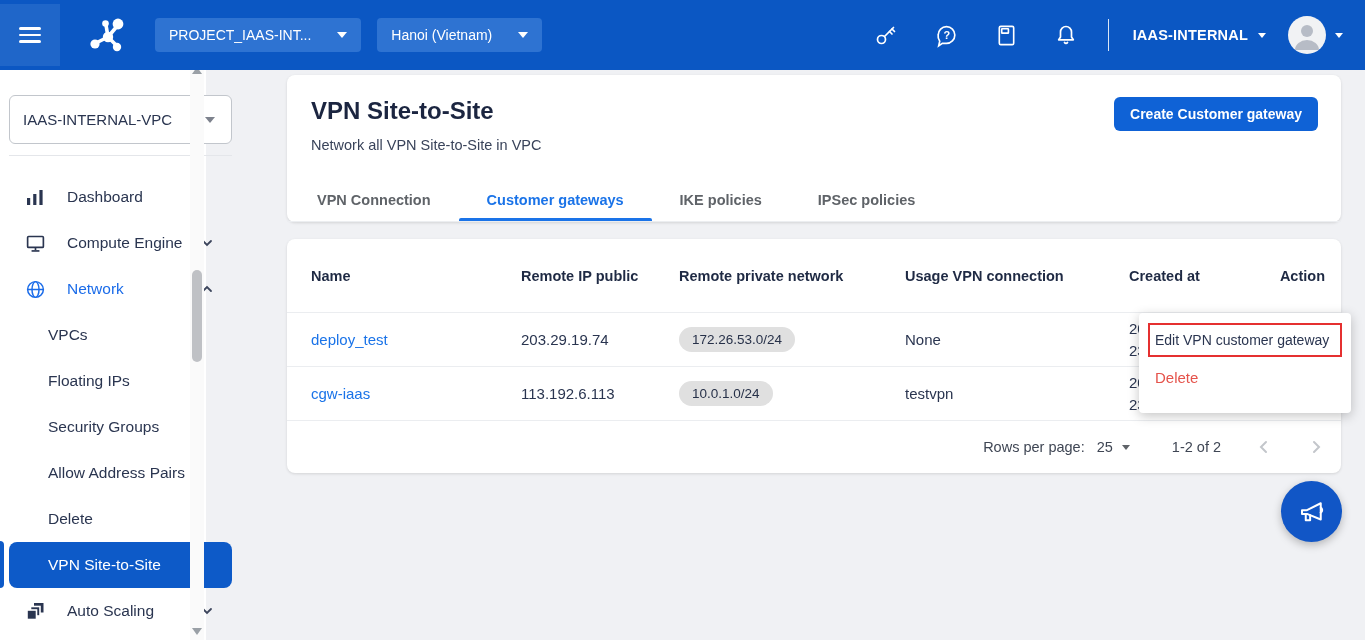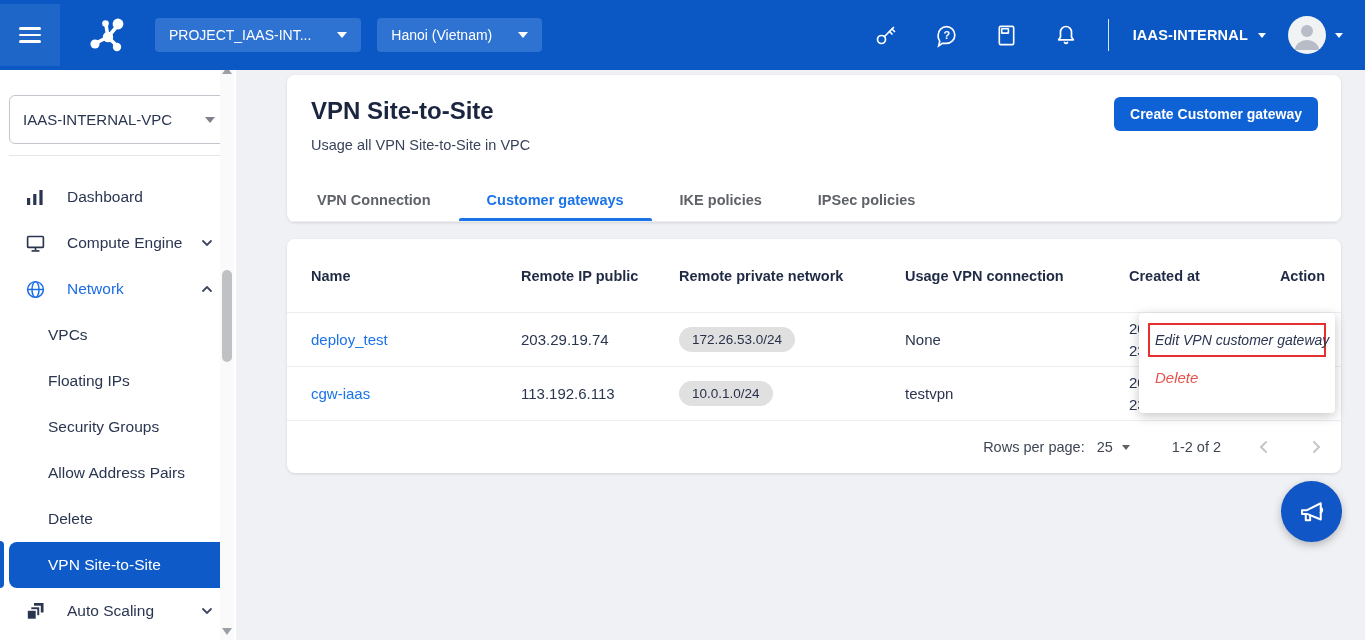--- a/index.html
+++ b/index.html
@@ -42,21 +42,21 @@
     display: flex; align-items: center; gap: 10px; margin-left: 24px;
   }
   .avatar-btn { background: none; border: none; cursor: pointer; display: flex; align-items: center; gap: 9px; margin-left: 22px; color: #fff; }
   .avatar-circle {
     width: 38px; height: 38px; border-radius: 50%; background: #f1f2f4;
     display: flex; align-items: center; justify-content: center; overflow: hidden;
   }
 
   
   .sidebar {
-    position: absolute; top: 62px; left: 0; width: 236px; height: 578px;
+    position: absolute; top: 62px; left: 0; width: 206px; height: 578px;
     background: #fff; z-index: 20;
   }
   .vpc-select {
     position: absolute; left: 9px; top: 33px; width: 223px; height: 49px;
     border: 1px solid #c2c6cc; border-radius: 6px; background: #fff;
     display: flex; align-items: center; justify-content: space-between;
     padding: 0 16px 0 13px; cursor: pointer; font-size: 15px; color: #2a3550;
   }
   .vpc-select .caret-down { color: #7d828d; border-left-width: 5px; border-right-width: 5px; border-top-width: 6px; }
   .sb-divider { position: absolute; left: 9px; top: 93px; width: 223px; height: 1px; background: #e4e6ea; }
@@ -129,23 +129,23 @@
     display: flex; align-items: center; justify-content: flex-end; padding-right: 16px;
     font-size: 14.5px; color: #3f4654;
   }
   .rpp-select { display: flex; align-items: center; gap: 9px; margin-left: 12px; cursor: pointer; }
   .rpp-select .caret-down { color: #5f6368; border-left-width: 4.5px; border-right-width: 4.5px; border-top-width: 5.5px; }
   .range-label { margin-left: 42px; }
   .pg-btn { background: none; border: none; cursor: default; margin-left: 34px; display: flex; color: #c3c6cb; padding: 0; }
 
   
   .context-menu {
-    position: absolute; left: 1139px; top: 313px; width: 196px; height: 100px;
+    position: absolute; left: 1139px; top: 313px; width: 212px; height: 100px;
     background: #fff; border-radius: 4px; box-shadow: 0 3px 12px rgba(0,0,0,.23);
-    z-index: 50; padding-top: 10px; font-style: italic;
+    z-index: 50; padding-top: 10px;
   }
   .menu-item-edit {
     margin: 0 9px; border: 2px solid #e53030; padding: 7px 5px;
     font-size: 14px; color: #2a3550; white-space: nowrap; cursor: pointer;
   }
   .menu-item-delete { padding: 12px 16px 10px; font-size: 15px; color: #e5534b; cursor: pointer; }
 
   
   .fab {
     position: absolute; left: 1281px; top: 481px; width: 61px; height: 61px; border-radius: 50%;
@@ -324,21 +324,21 @@
     <span class="sb-arrow up"></span>
     <span class="sb-thumb"></span>
     <span class="sb-arrow down"></span>
   </div>
 </aside>
 
 <main class="main">
 
   <section class="card header-card">
     <h1 class="page-title">VPN Site-to-Site</h1>
-    <p class="page-subtitle">Usage all VPN Site-to-Site in VPC</p>
+    <p class="page-subtitle">Network all VPN Site-to-Site in VPC</p>
     <button class="create-btn">Create Customer gateway</button>
     <div class="tabs">
       <button class="tab">VPN Connection</button>
       <button class="tab active">Customer gateways</button>
       <button class="tab">IKE policies</button>
       <button class="tab">IPSec policies</button>
     </div>
   </section>
 
   <section class="card table-card">

